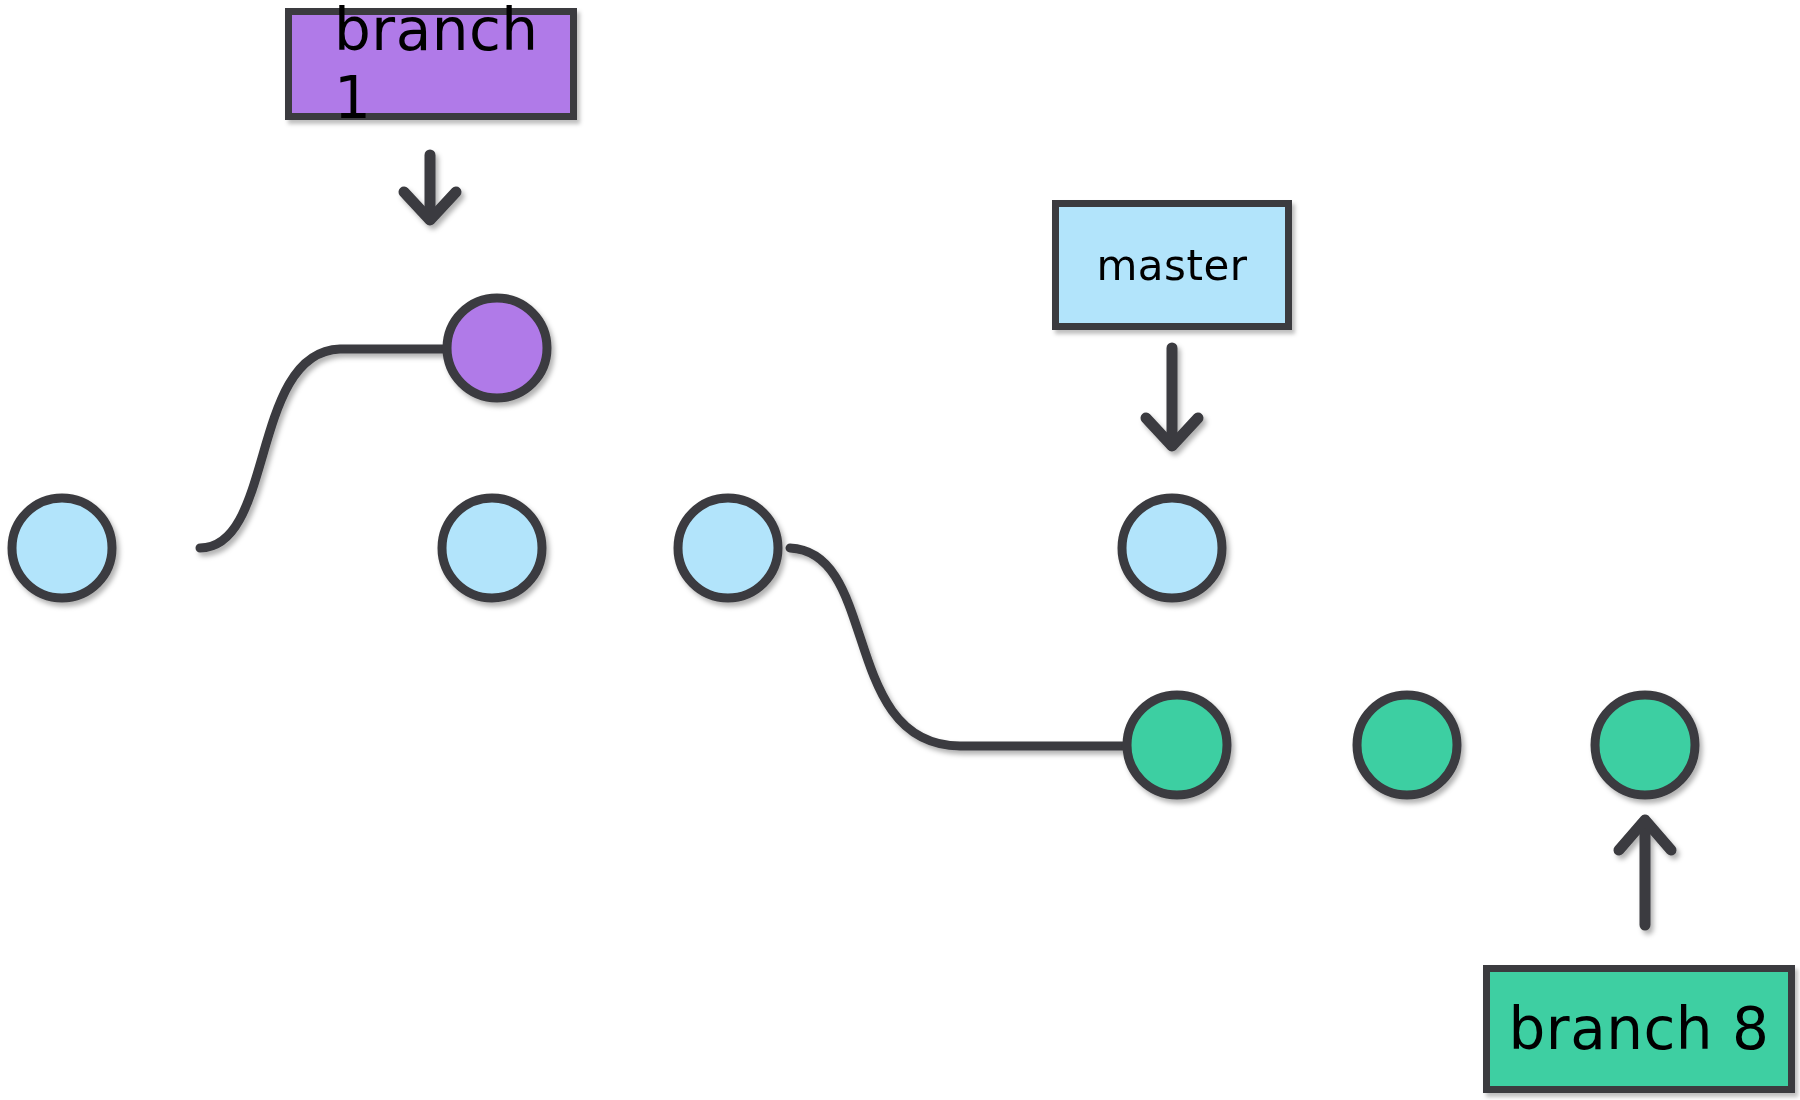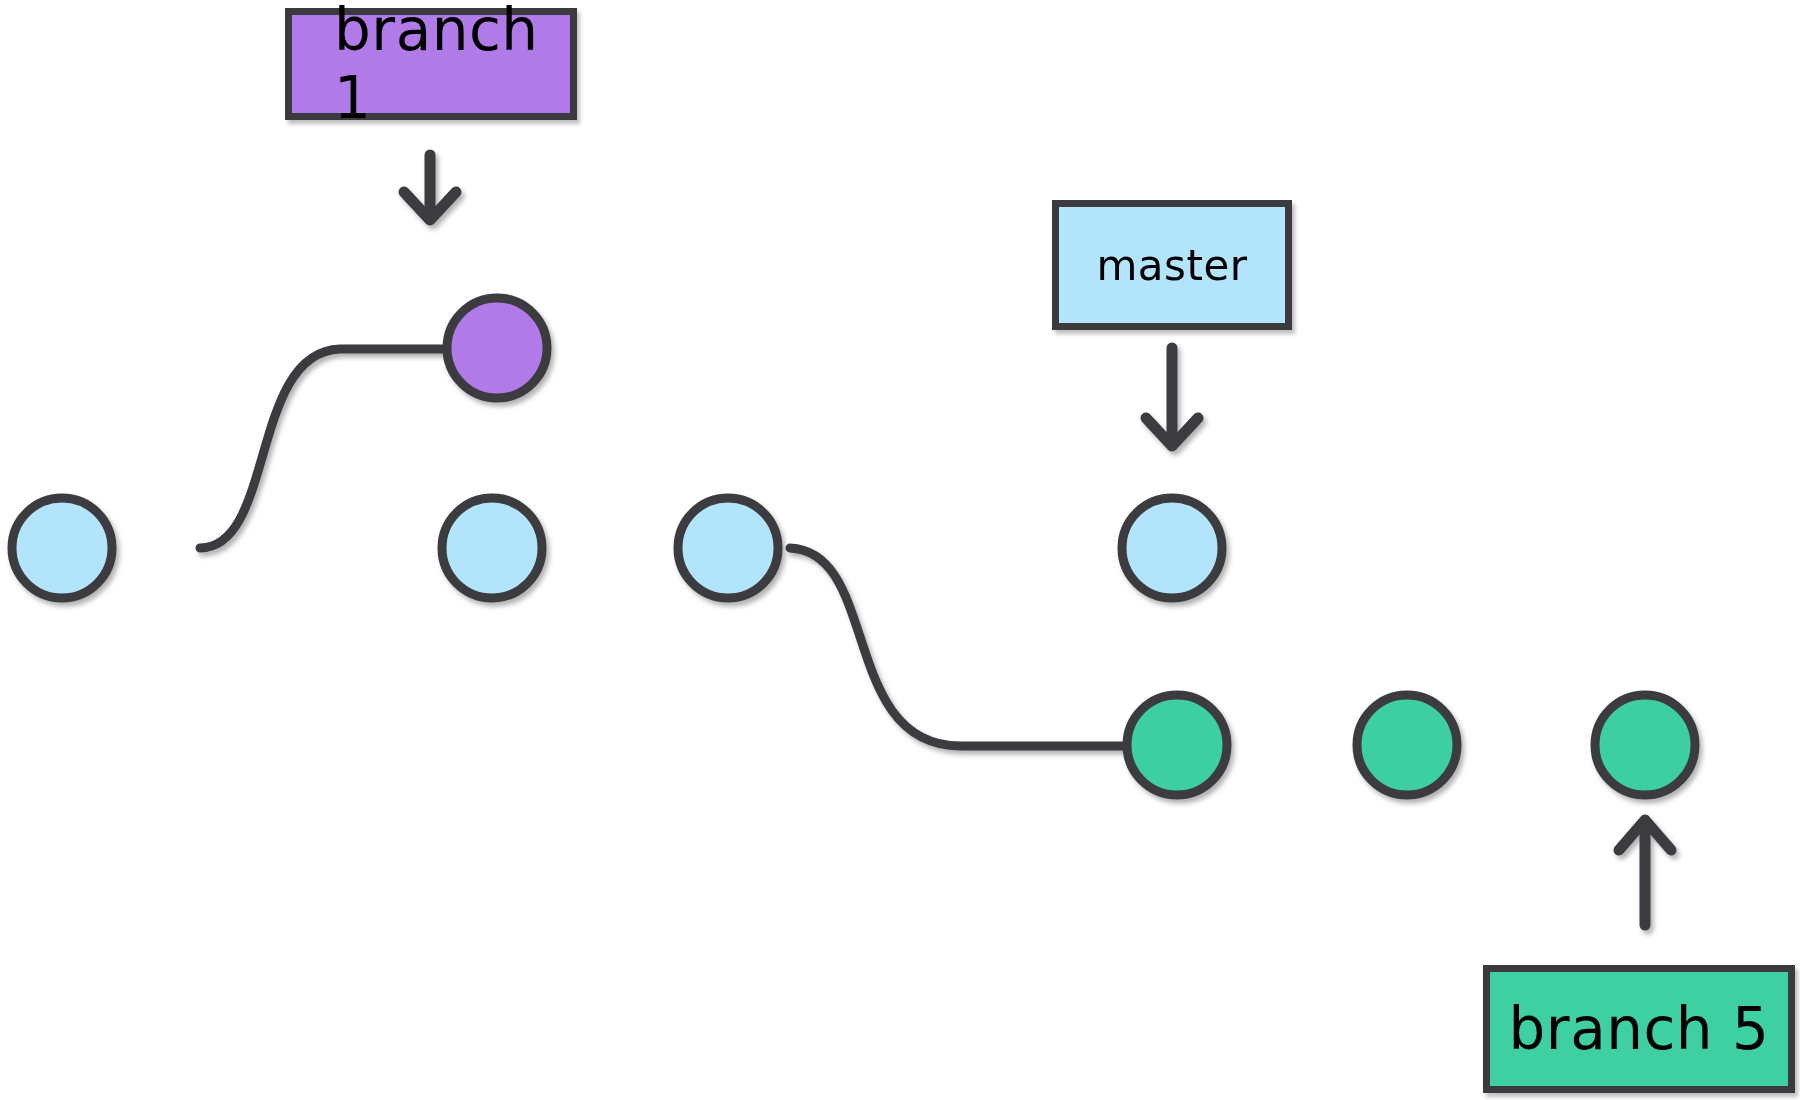--- a/index.html
+++ b/index.html
@@ -125,16 +125,16 @@
 
   <div class="label-box" id="label-branch1">
     <span>branch 1</span>
   </div>
 
   <div class="label-box" id="label-master">
     <span>master</span>
   </div>
 
   <div class="label-box" id="label-branch2">
-    <span>branch 5</span>
+    <span>branch 8</span>
   </div>
 
 </div>
 
 </body></html>

